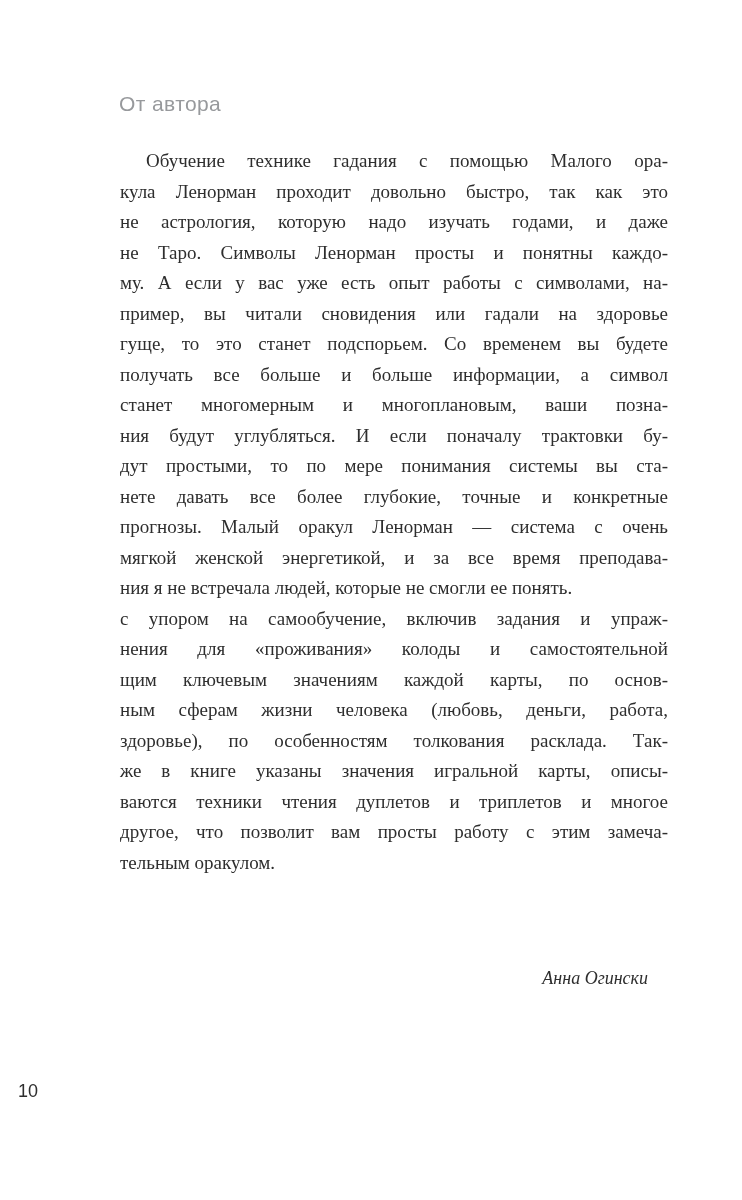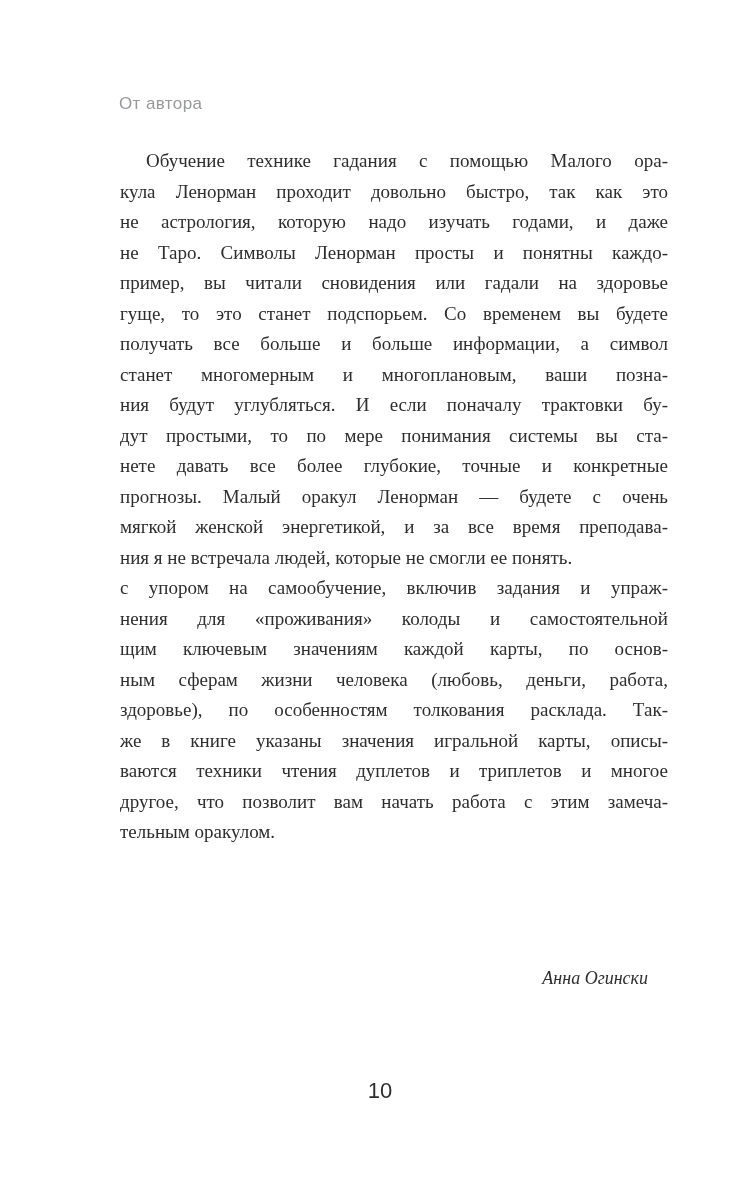--- a/index.html
+++ b/index.html
@@ -18,21 +18,21 @@
     height: 1200px;
     background: var(--background);
     overflow: hidden;
     font-family: "Liberation Serif", serif;
   }
   .running-header {
     position: absolute;
     left: 119px;
     top: 93px;
     font-family: "Liberation Sans", sans-serif;
-    font-size: 17px;
+    font-size: 21px;
     line-height: 22px;
     letter-spacing: 0.4px;
     color: var(--header-gray);
   }
   .body-text {
     position: absolute;
     left: 120px;
     top: 146px;
     width: 548px;
   }
@@ -69,59 +69,60 @@
     line-height: 30px;
     color: var(--body-text);
   }
   .page-number {
     position: absolute;
     left: 0;
     top: 1077px;
     width: 742px;
     box-sizing: border-box;
     padding-left: 18px;
-    text-align: center;
+    text-align: left;
     font-family: "Liberation Sans", sans-serif;
-    font-size: 22px;
+    font-size: 18px;
     line-height: 28px;
     color: var(--body-text);
   }
 </style>
 </head>
 <body>
 
 <div class="page">
   <div class="running-header">От автора</div>
 
   <div class="body-text">
       <div class="paragraph">
         <div class="line first">Обучение технике гадания с помощью Малого ора-</div>
         <div class="line">кула Ленорман проходит довольно быстро, так как это</div>
         <div class="line">не астрология, которую надо изучать годами, и даже</div>
         <div class="line">не Таро. Символы Ленорман просты и понятны каждо-</div>
+        <div class="line">му. А если у вас уже есть опыт работы с символами, на-</div>
         <div class="line">пример, вы читали сновидения или гадали на здоровье</div>
         <div class="line">гуще, то это станет подспорьем. Со временем вы будете</div>
         <div class="line">получать все больше и больше информации, а символ</div>
         <div class="line">станет многомерным и многоплановым, ваши позна-</div>
         <div class="line">ния будут углубляться. И если поначалу трактовки бу-</div>
         <div class="line">дут простыми, то по мере понимания системы вы ста-</div>
         <div class="line">нете давать все более глубокие, точные и конкретные</div>
-        <div class="line">прогнозы. Малый оракул Ленорман — будете с очень</div>
+        <div class="line">прогнозы. Малый оракул Ленорман — система с очень</div>
         <div class="line">мягкой женской энергетикой, и за все время преподава-</div>
         <div class="line para-last">ния я не встречала людей, которые не смогли ее понять.</div>
       </div>
       <div class="paragraph">
         <div class="line">с упором на самообучение, включив задания и упраж-</div>
         <div class="line">нения для «проживания» колоды и самостоятельной</div>
         <div class="line">щим ключевым значениям каждой карты, по основ-</div>
         <div class="line">ным сферам жизни человека (любовь, деньги, работа,</div>
         <div class="line">здоровье), по особенностям толкования расклада. Так-</div>
         <div class="line">же в книге указаны значения игральной карты, описы-</div>
         <div class="line">ваются техники чтения дуплетов и триплетов и многое</div>
-        <div class="line">другое, что позволит вам начать работа с этим замеча-</div>
+        <div class="line">другое, что позволит вам просты работу с этим замеча-</div>
         <div class="line para-last">тельным оракулом.</div>
       </div>
     </div>
 
   <div class="signature">Анна Огински</div>
 
   <div class="page-number">10</div>
 </div>
 
 </body></html>

